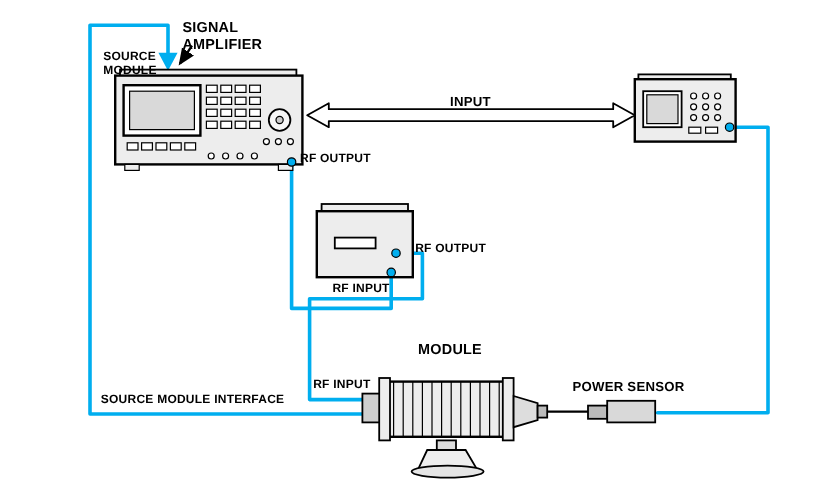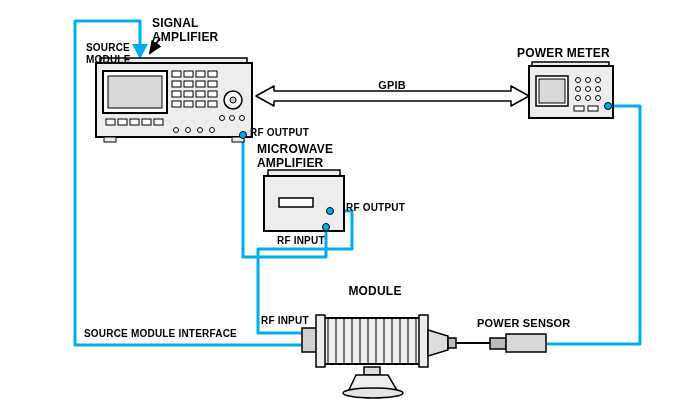--- a/index.html
+++ b/index.html
@@ -151,30 +151,25 @@
   <div class="label sz10" style="left:86px; top:26px;margin-top:16px;">
     <div>SOURCE</div>
     <div>MODULE</div>
   </div>
 
   <div class="label sz12" style="left:152px; top:16px;">
     <div>SIGNAL</div>
     <div>AMPLIFIER</div>
   </div>
 
-  <div class="label sz12" style="left:517px; top:46px;">POWER METER</div>
 
-  <div class="label sz11 center" style="left:372px; top:79px; width:40px;">GPIB</div>
+  <div class="label sz11 center" style="left:372px; top:79px; width:40px;">INPUT</div>
 
   <div class="label sz10" style="left:250px; top:127px;">RF OUTPUT</div>
 
-  <div class="label sz12" style="left:257px; top:142px;">
-    <div>MICROWAVE</div>
-    <div>AMPLIFIER</div>
-  </div>
 
   <div class="label sz10" style="left:346px; top:202px;">RF OUTPUT</div>
 
   <div class="label sz10" style="left:277px; top:235px;">RF INPUT</div>
 
   <div class="label sz12 center" style="left:290px; top:284px; width:170px;">
     <div>MODULE</div>
   </div>
 
   <div class="label sz10" style="left:261px; top:315px;">RF INPUT</div>

